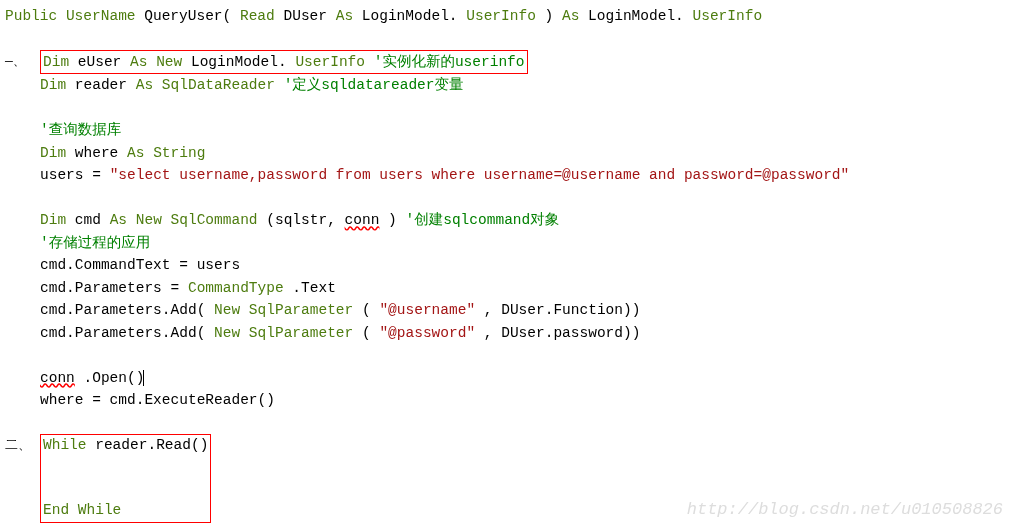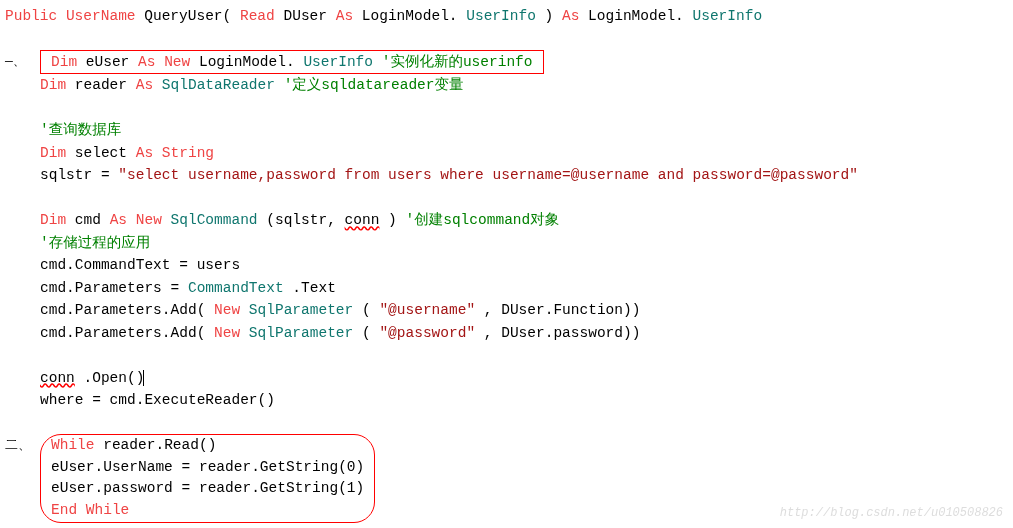--- a/index.html
+++ b/index.html
@@ -10,44 +10,44 @@
     background: #ffffff;
     color: #000;
     line-height: 1.55;
     white-space: nowrap;
     position: relative;
     width: 1013px;
     height: 528px;
     box-sizing: border-box;
     overflow: hidden;
   }
-  .kw-blue { color: #ef4444; }
-  .type-teal { color: #0f766e; }
+  .kw-blue { color: #4d7c0f; }
+  .type-teal { color: #4d7c0f; }
   .comment { color: #008000; }
   .str { color: #a31515; }
   .err { text-decoration: underline wavy #ff0000; }
   .box-red {
     border: 1.5px solid #ff0000;
     display: inline-block;
-    padding: 0 10px;
+    padding: 0 2px;
   }
   .line { padding-left: 35px; }
   .line0 { padding-left: 0; }
   .annot {
     position: absolute;
     left: 0;
     color: #000;
     font-size: 13px;
   }
   .watermark {
     position: absolute;
     right: 10px;
     bottom: 5px;
     color: #ddd;
-    font-size: 12px;
+    font-size: 17px;
     font-style: italic;
   }
   .cursor {
     border-left: 1px solid #000;
     margin-left:-1px;
   }
 </style>
 </head>
 <body>
 
@@ -95,27 +95,27 @@
 </div>
 
 <div class="line">&nbsp;</div>
 
 <div class="line">
   <span class="comment">'查询数据库</span>
 </div>
 
 <div class="line">
   <span class="kw-blue">Dim</span>
-  <span> select </span>
+  <span> where </span>
   <span class="kw-blue">As</span>
   <span class="kw-blue"> String</span>
 </div>
 
 <div class="line">
-  <span>sqlstr = </span>
+  <span>users = </span>
   <span class="str">"select username,password from users where username=@username and password=@password"</span>
 </div>
 
 <div class="line">&nbsp;</div>
 
 <div class="line">
   <span class="kw-blue">Dim</span>
   <span> cmd </span>
   <span class="kw-blue">As</span>
   <span class="kw-blue"> New</span>
@@ -130,21 +130,21 @@
 <div class="line">
   <span class="comment">'存储过程的应用</span>
 </div>
 
 <div class="line">
   <span>cmd.CommandText = users</span>
 </div>
 
 <div class="line">
   <span>cmd.Parameters = </span>
-  <span class="type-teal">CommandText</span>
+  <span class="type-teal">CommandType</span>
   <span>.Text</span>
 </div>
 
 <div class="line">
   <span>cmd.Parameters.Add(</span>
   <span class="kw-blue">New</span>
   <span class="type-teal"> SqlParameter</span>
   <span>(</span>
   <span class="str">"@username"</span>
   <span>, DUser.Function))</span>
@@ -168,22 +168,22 @@
 
 <div class="line">
   <span>where = cmd.ExecuteReader()</span>
 </div>
 
 <div class="line">&nbsp;</div>
 
 <div style="position:relative">
 <span class="annot" style="top:2px">二、</span>
 <div class="line">
-  <span class="box-red" style="line-height:1.5;display:inline-block;border-radius:21px;">
+  <span class="box-red" style="line-height:1.5;display:inline-block;">
     <span class="kw-blue">While</span><span> reader.Read()</span><br>
-    <span>    eUser.UserName = reader.GetString(0)</span><br>
-    <span>    eUser.password = reader.GetString(1)</span><br>
+    <br>
+    <br>
     <span class="kw-blue">End</span><span class="kw-blue"> While</span>
   </span>
 </div>
 </div>
 
 <div class="watermark">http://blog.csdn.net/u010508826</div>
 
 </body></html>

